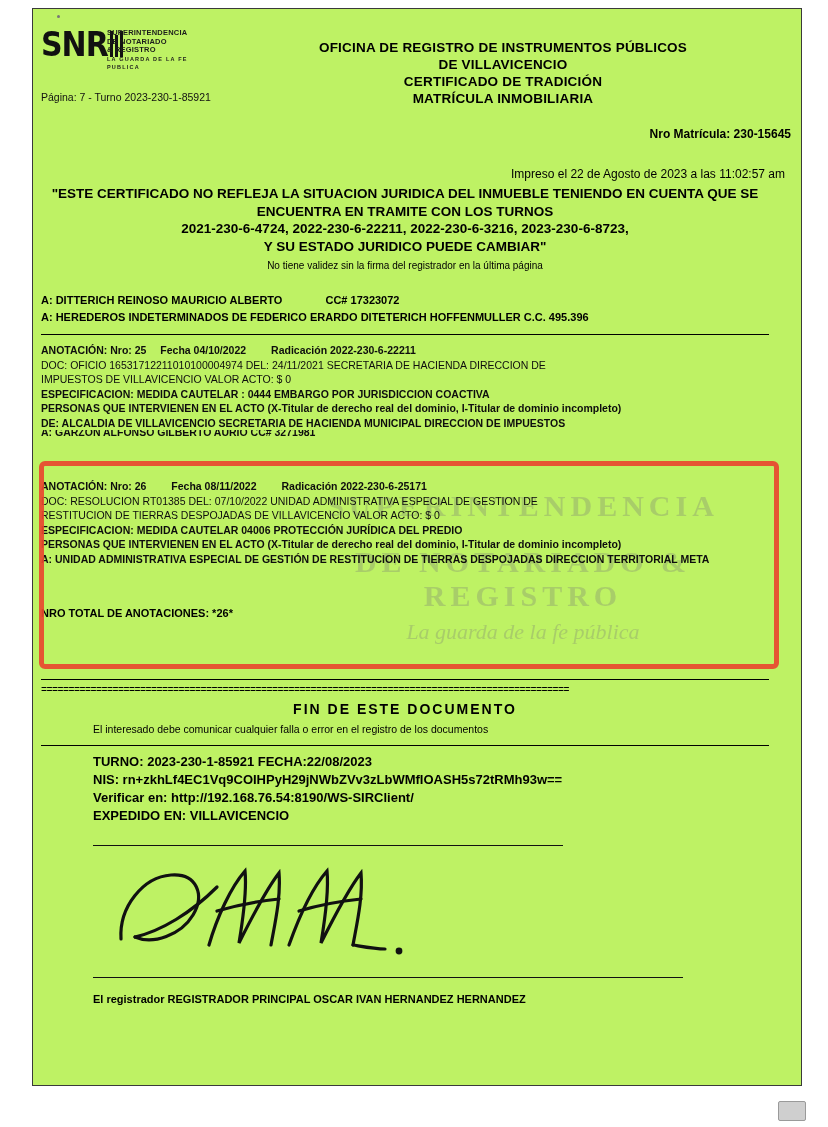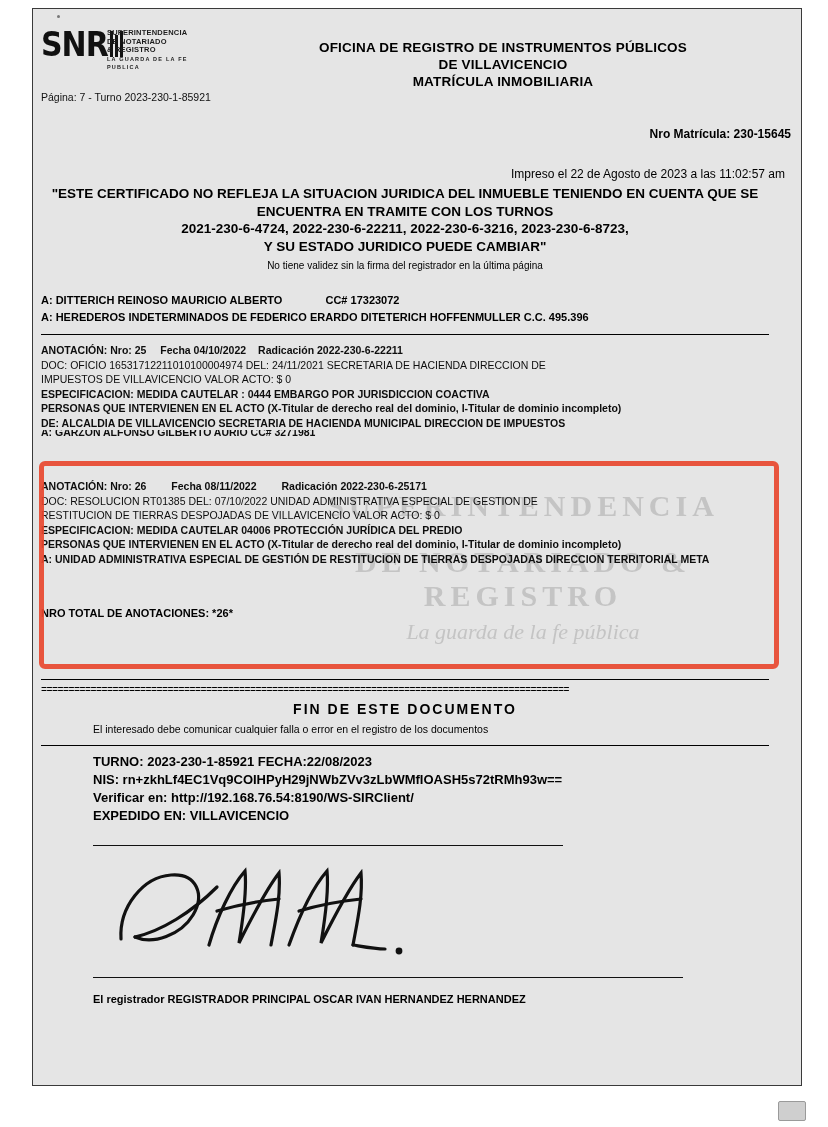--- a/index.html
+++ b/index.html
@@ -19,21 +19,21 @@
     height: 1127px;
     background: #ffffff;
     box-sizing: border-box;
   }
   .sheet {
     position: absolute;
     left: 32px;
     top: 8px;
     width: 770px;
     height: 1078px;
-    background: #e5e5e5;
+    background: #bef264;
     border: 1px solid #3a3a3a;
     box-sizing: border-box;
     overflow: hidden;
   }
 
   
   .logo-block {
     position: absolute;
     left: 8px;
     top: 20px;
@@ -323,20 +323,21 @@
         <div>&amp; REGISTRO</div>
         <div class="w3">LA GUARDA DE LA FE PUBLICA</div>
       </div>
     </div>
 
     <div class="page-turno">Página: 7 - Turno 2023-230-1-85921</div>
 
     <div class="head-center">
       <div>OFICINA DE REGISTRO DE INSTRUMENTOS PÚBLICOS</div>
       <div>DE VILLAVICENCIO</div>
+      <div>CERTIFICADO DE TRADICIÓN</div>
       <div>MATRÍCULA INMOBILIARIA</div>
     </div>
 
     <div class="matricula">Nro Matrícula: 230-15645</div>
 
     <div class="impreso">Impreso el 22 de Agosto de 2023 a las 11:02:57 am</div>
 
     <div class="warn">
       <div class="l">"ESTE CERTIFICADO NO REFLEJA LA SITUACION JURIDICA DEL INMUEBLE TENIENDO EN CUENTA QUE SE</div>
       <div class="l">ENCUENTRA EN TRAMITE CON LOS TURNOS</div>
@@ -356,21 +357,21 @@
         <span>HEREDEROS INDETERMINADOS DE FEDERICO ERARDO DITETERICH HOFFENMULLER C.C. 495.396</span>
       </div>
     </div>
 
     <div class="hr" id="hr1"></div>
 
     <div class="anot" id="anot25">
       <div class="row">
         <span class="b">ANOTACIÓN: Nro: 25</span>
         <span class="b" style="margin-left:11px;">Fecha 04/10/2022</span>
-        <span class="b" style="margin-left:9px;">Radicación 2022-230-6-22211</span>
+        <span class="b" style="margin-left:22px;">Radicación 2022-230-6-22211</span>
       </div>
       <div class="row">DOC: OFICIO 16531712211010100004974      DEL: 24/11/2021          SECRETARIA DE HACIENDA DIRECCION DE</div>
       <div class="row">IMPUESTOS DE VILLAVICENCIO      VALOR ACTO: $ 0</div>
       <div class="row b">ESPECIFICACION:        MEDIDA CAUTELAR  :   0444 EMBARGO POR JURISDICCION COACTIVA</div>
       <div class="row b">PERSONAS QUE INTERVIENEN EN EL ACTO (X-Titular de derecho real del dominio, I-Titular de dominio incompleto)</div>
       <div class="row b">DE:   ALCALDIA DE VILLAVICENCIO SECRETARIA DE HACIENDA MUNICIPAL DIRECCION DE IMPUESTOS</div>
       <div class="cut-row">
           <span>A:  GARZON ALFONSO GILBERTO AURIO               CC# 3271981</span>
         </div>
     </div>

